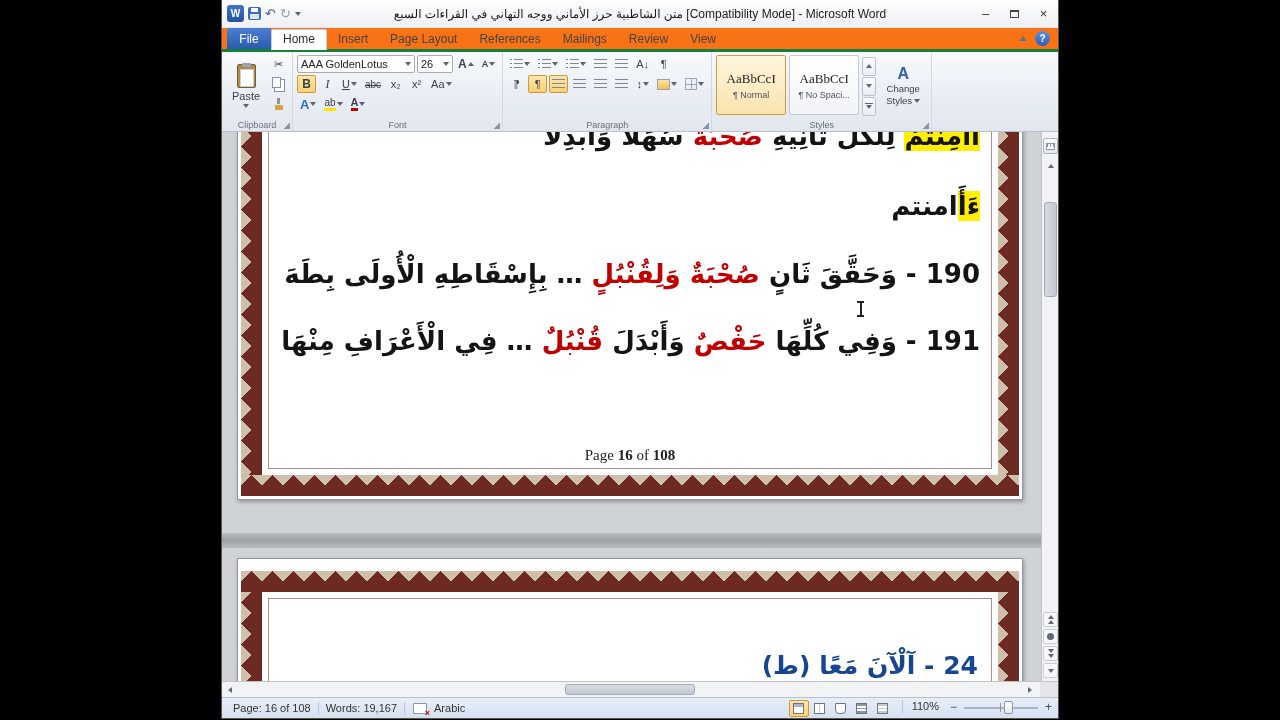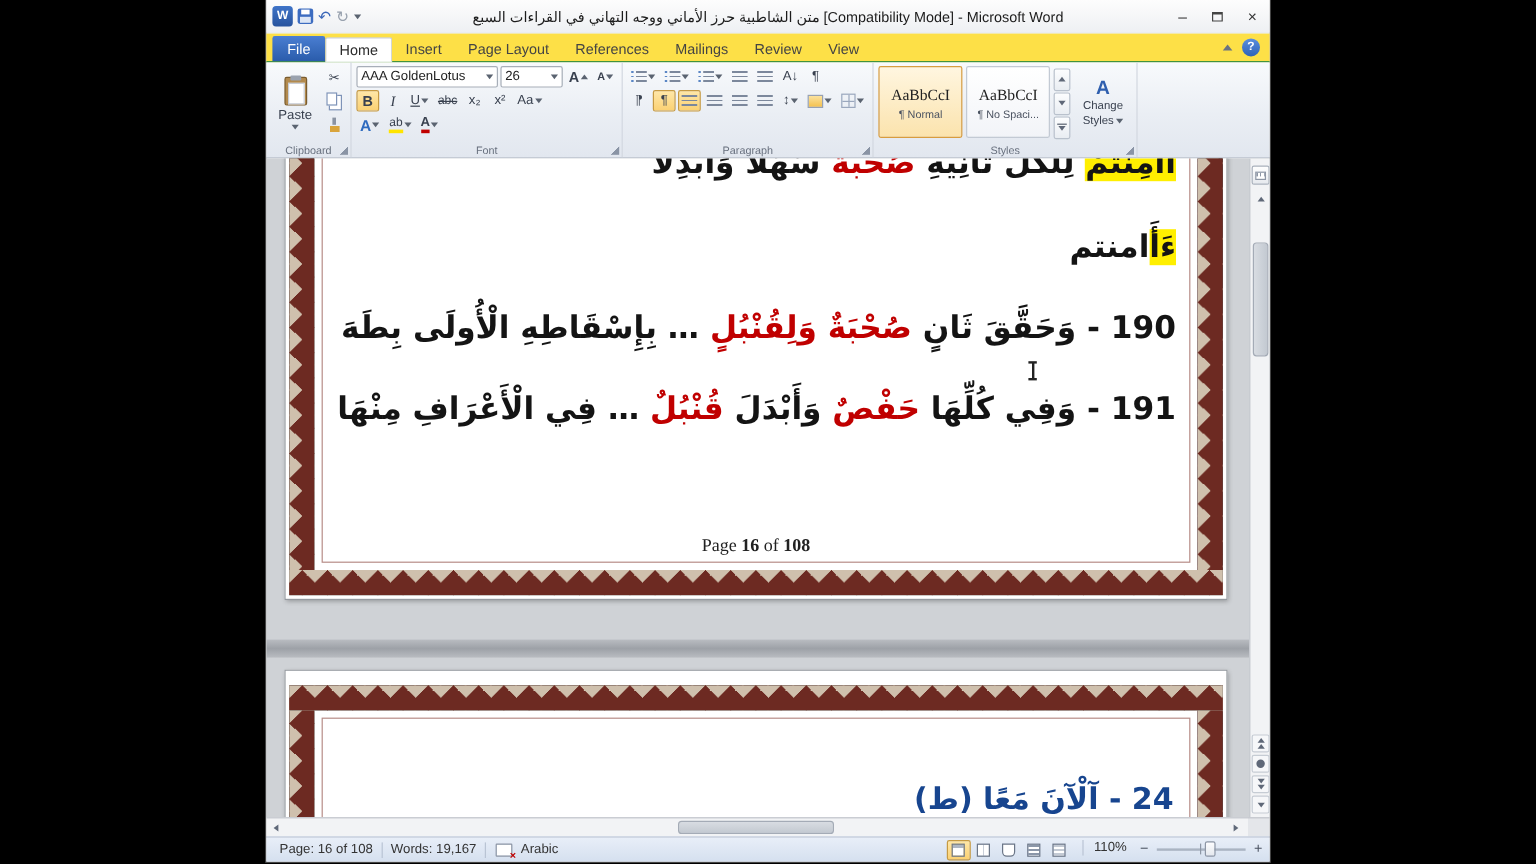--- a/index.html
+++ b/index.html
@@ -16,39 +16,39 @@
 .i-save::after{content:"";position:absolute;left:2px;bottom:1px;width:9px;height:5px;background:#dce6f5}
 .qat-glyph{font-size:13px;line-height:1;color:#3a66b8}
 .qat-glyph.dim{color:#98a1ae}
 .caret{display:inline-block;width:0;height:0;border-left:3px solid transparent;border-right:3px solid transparent;border-top:4px solid #5a6370}
 .title-text{position:absolute;left:0;right:0;text-align:center;font-size:12px;color:#1c1c1c;pointer-events:none}
 .winbtns{margin-left:auto;display:flex;z-index:2}
 .winbtn{width:29px;height:20px;display:flex;align-items:center;justify-content:center;font-size:13px;color:#333}
 .i-max{width:9px;height:8px;border:1px solid #444;border-top-width:2px}
 
 
-.tabsrow{position:absolute;top:28px;left:0;right:0;height:24px;background:#fde047;display:flex;align-items:flex-end;border-bottom:1px solid #15803d}
+.tabsrow{position:absolute;top:28px;left:0;right:0;height:24px;background:#f97316;display:flex;align-items:center;border-bottom:3px solid #15803d}
 .filetab{width:44px;height:21px;margin-left:5px;background:linear-gradient(#4a7ed2,#2a5cab);color:#fff;font-size:12px;display:flex;align-items:center;justify-content:center;border-radius:2px 2px 0 0}
 .tab{height:21px;padding:0 11px;font-size:12px;color:#444;display:flex;align-items:center}
 .tab.active{background:#fff;border:1px solid #c7cdd6;border-bottom:1px solid #fff;border-radius:2px 2px 0 0;margin-bottom:-1px;color:#2b2b2b}
 .tabsrow-right{margin-left:auto;display:flex;align-items:center;gap:8px;padding-right:8px;height:100%}
 .rib-min{width:0;height:0;border-left:4px solid transparent;border-right:4px solid transparent;border-bottom:5px solid #6a7382}
 .helpbtn{width:15px;height:15px;border-radius:50%;background:linear-gradient(#5b8ede,#2f63b8);color:#fff;font-size:10px;font-weight:bold;display:flex;align-items:center;justify-content:center}
 
 
 .ribbon{position:absolute;top:52px;left:0;right:0;height:80px;background:linear-gradient(#f8fafc,#eaeef4 55%,#e2e7ef);border-bottom:1px solid #b9c0cb;display:flex}
 .grp{position:relative;height:100%;border-right:1px solid #d3d8e0;padding:3px 4px 14px;display:flex;flex-direction:column;gap:2px}
 .grp-label{position:absolute;bottom:1px;left:0;right:0;text-align:center;font-size:9px;color:#68707e}
 .dlg{position:absolute;right:2px;bottom:2px;width:7px;height:7px;background:linear-gradient(135deg,transparent 52%,#8a94a5 52%)}
 .frow{display:flex;align-items:flex-end;gap:2px}
 .sb{min-width:19px;height:18px;padding:0 2px;display:inline-flex;align-items:center;justify-content:center;border:1px solid transparent;border-radius:2px;font-size:11px;color:#39414f;gap:1px}
 .sb.on{background:linear-gradient(#ffe7a8,#fbd173);border-color:#c69a43}
 .combo{height:18px;background:#fff;border:1px solid #a7aeb8;border-radius:2px;display:flex;align-items:center;justify-content:space-between;padding:0 3px;font-size:11px;color:#222}
 .fname{width:118px}
-.fsize{width:52px}
+.fsize{width:36px}
 
 .g-clip .cols{display:flex;gap:3px}
 .paste-btn{width:40px;height:62px;display:flex;flex-direction:column;align-items:center;justify-content:center;gap:2px;border:1px solid transparent;border-radius:2px;font-size:11px;color:#39414f}
 .i-clipboard{width:19px;height:24px;background:#b28a4e;border:1px solid #7a5c2e;border-radius:2px;position:relative}
 .i-clipboard::before{content:"";position:absolute;left:2px;top:4px;width:12px;height:16px;background:#fff;border:1px solid #c8cdd6}
 .i-clipboard::after{content:"";position:absolute;left:4px;top:-2px;width:9px;height:4px;background:#9aa2ae;border-radius:1px}
 .clip-small{display:flex;flex-direction:column;gap:2px}
 .i-copy{width:9px;height:11px;background:#fff;border:1px solid #7e93b8;box-shadow:3px 3px 0 0 #fff,3px 3px 0 1px #7e93b8;margin:0 4px 3px 0}
 .i-painter{width:11px;height:12px;position:relative}
 .i-painter::before{content:"";position:absolute;left:4px;top:0;width:3px;height:6px;background:#8a93a3}

